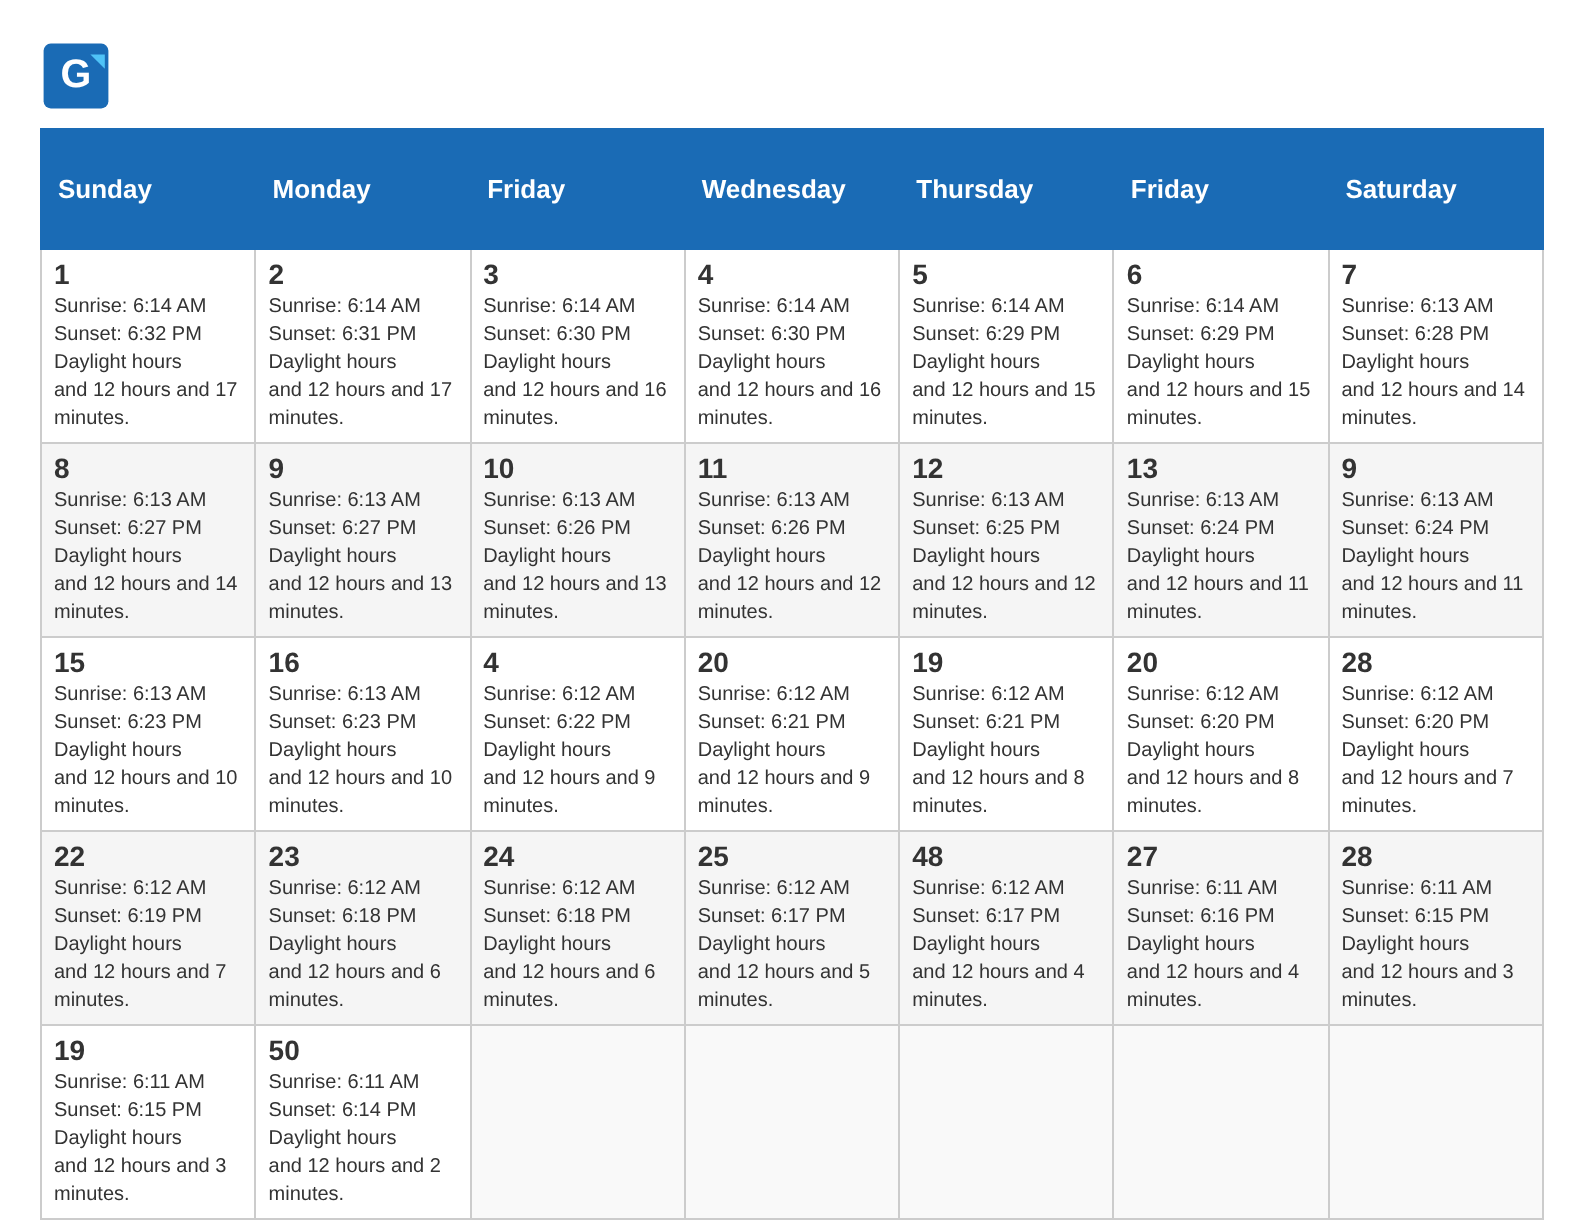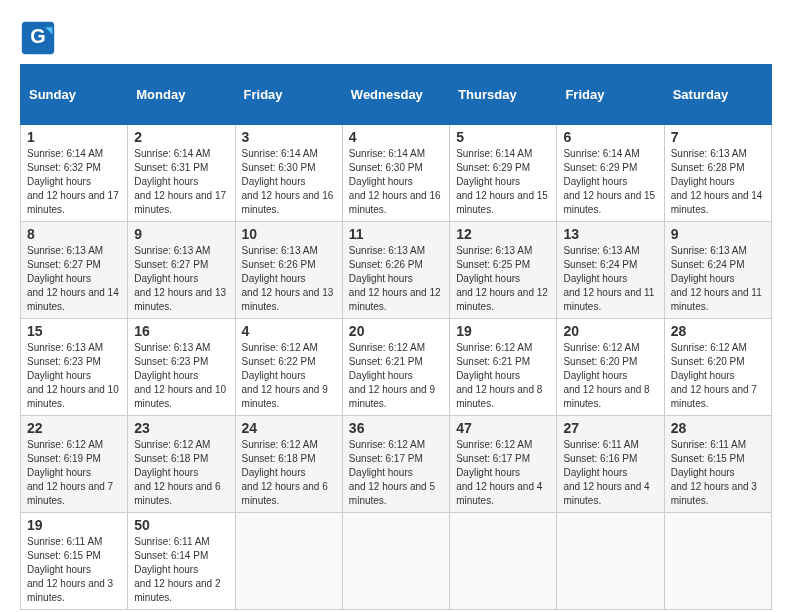--- a/index.html
+++ b/index.html
@@ -217,25 +217,25 @@
       </td>
         <td>
         <span class="day-num">23</span>
         <span class="day-info">Sunrise: 6:12 AM<br>Sunset: 6:18 PM<br>Daylight hours<br>and 12 hours and 6 minutes.</span>
       </td>
         <td>
         <span class="day-num">24</span>
         <span class="day-info">Sunrise: 6:12 AM<br>Sunset: 6:18 PM<br>Daylight hours<br>and 12 hours and 6 minutes.</span>
       </td>
         <td>
-        <span class="day-num">36</span>
+        <span class="day-num">25</span>
         <span class="day-info">Sunrise: 6:12 AM<br>Sunset: 6:17 PM<br>Daylight hours<br>and 12 hours and 5 minutes.</span>
       </td>
         <td>
-        <span class="day-num">47</span>
+        <span class="day-num">48</span>
         <span class="day-info">Sunrise: 6:12 AM<br>Sunset: 6:17 PM<br>Daylight hours<br>and 12 hours and 4 minutes.</span>
       </td>
         <td>
         <span class="day-num">27</span>
         <span class="day-info">Sunrise: 6:11 AM<br>Sunset: 6:16 PM<br>Daylight hours<br>and 12 hours and 4 minutes.</span>
       </td>
         <td>
         <span class="day-num">28</span>
         <span class="day-info">Sunrise: 6:11 AM<br>Sunset: 6:15 PM<br>Daylight hours<br>and 12 hours and 3 minutes.</span>
       </td>

